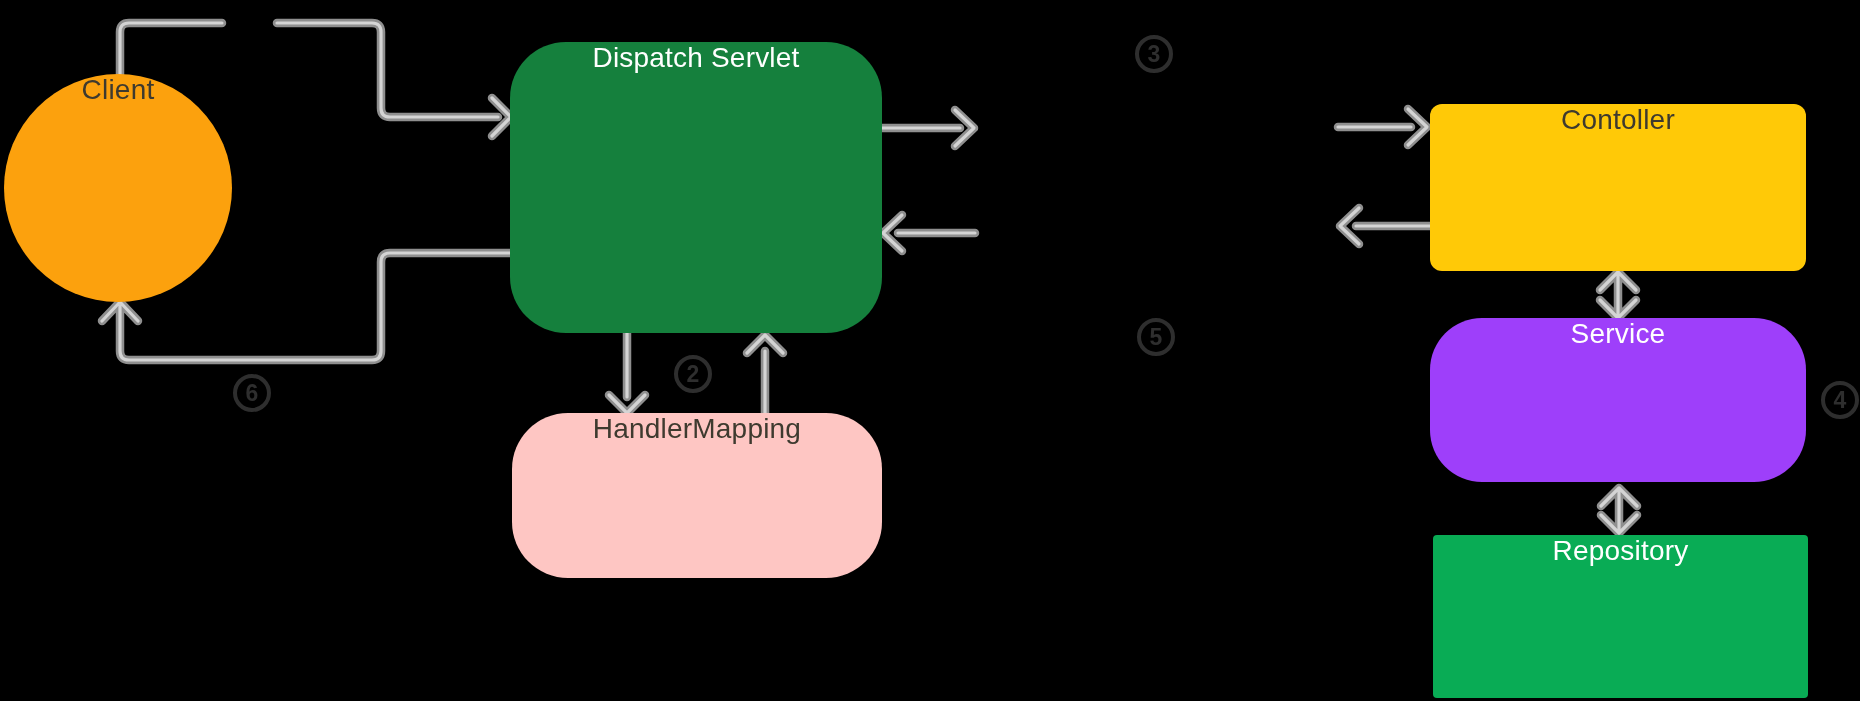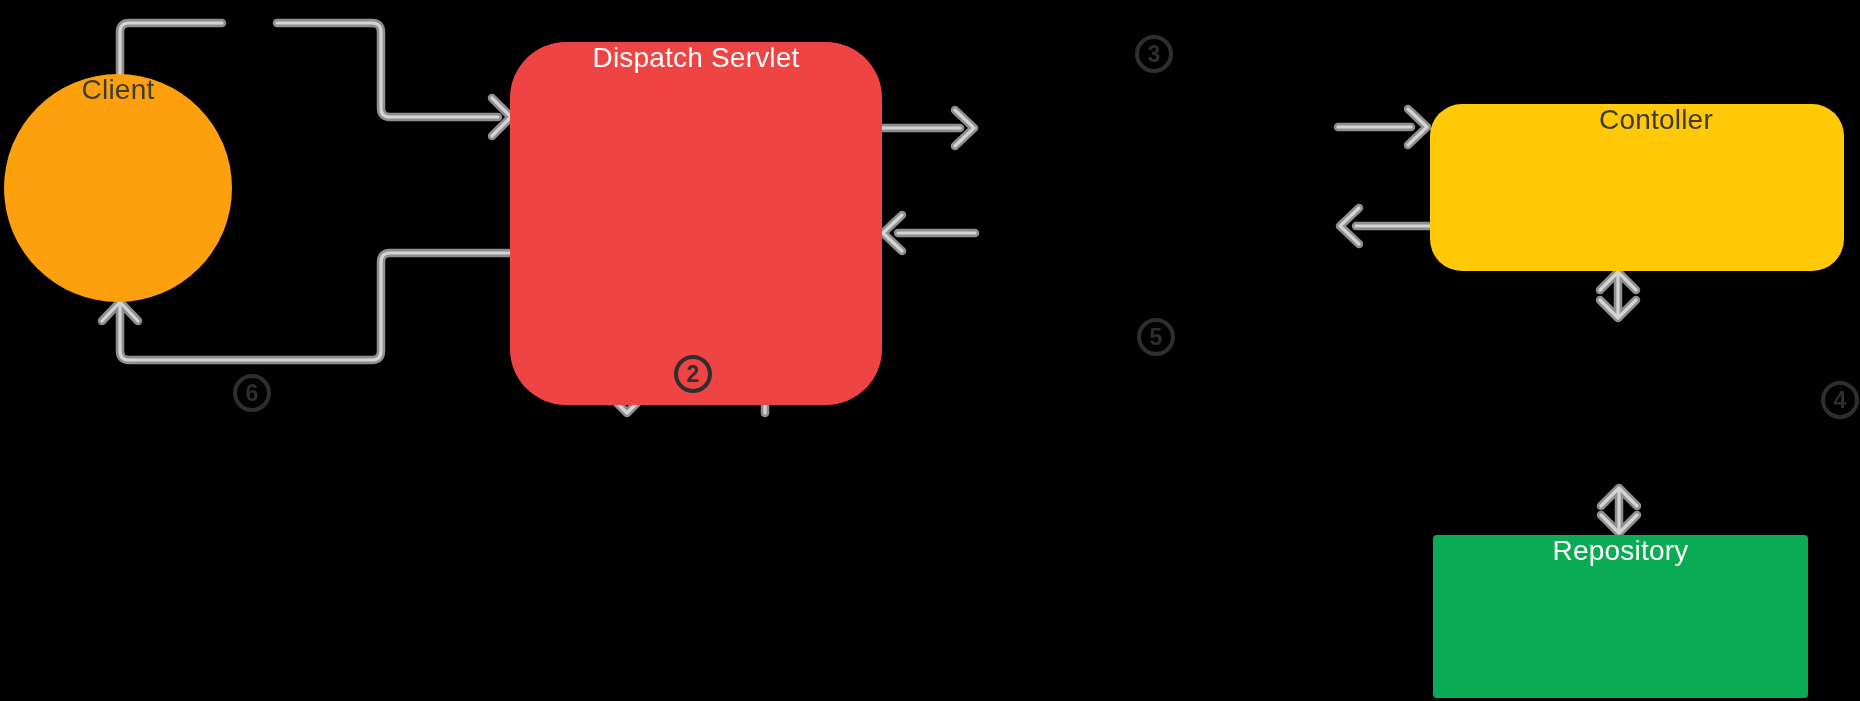--- a/index.html
+++ b/index.html
@@ -8,24 +8,24 @@
     font-family:"Liberation Sans",sans-serif;overflow:hidden;
   }
   svg.connectors{position:absolute;left:0;top:0;width:1860px;height:701px;}
   .lo{fill:none;stroke:#8F8F8F;stroke-width:8.5;stroke-linecap:round;stroke-linejoin:round;}
   .li{fill:none;stroke:#D4D4D4;stroke-width:3.2;stroke-linecap:round;stroke-linejoin:round;}
   .node{position:absolute;display:flex;align-items:flex-start;justify-content:center;}
   .node-label{font-size:28px;letter-spacing:.2px;}
   .lab-dark{color:#3E3A2F;}
   .lab-light{color:#FFFFFF;}
   .n-client{left:4px;top:74px;width:228px;height:228px;border-radius:50%;background:#FCA10D;}
-  .n-dispatch{left:510px;top:42px;width:372px;height:363px;border-radius:56px;background:#ef4444;}
+  .n-dispatch{left:510px;top:42px;width:372px;height:291px;border-radius:56px;background:#15803d;}
   .n-adapter{left:975px;top:83px;width:363px;height:208px;border-radius:56px;background:#FEC6C3;}
   .n-mapping{left:512px;top:413px;width:370px;height:165px;border-radius:56px;background:#FEC6C3;}
-  .n-controller{left:1430px;top:104px;width:376px;height:167px;border-radius:32px;background:#FFC907;padding-left:38px;}
+  .n-controller{left:1430px;top:104px;width:376px;height:167px;border-radius:12px;background:#FFC907;}
   .n-service{left:1430px;top:318px;width:376px;height:164px;border-radius:52px;background:#9E3FFA;}
   .n-repository{left:1433px;top:535px;width:375px;height:163px;border-radius:4px;background:#09AC55;}
   .badge{
     position:absolute;width:30px;height:30px;border-radius:50%;
     border:4px solid #2E2E2E;color:#2E2E2E;
     display:flex;align-items:center;justify-content:center;
     font-size:23px;font-weight:700;line-height:1;
   }
   .b2{left:674px;top:355px;}
   .b3{left:1135px;top:35px;}
@@ -87,25 +87,31 @@
 
   <div class="node n-client">
     <span class="node-label lab-dark">Client</span>
   </div>
 
   <div class="node n-dispatch">
     <span class="node-label lab-light">Dispatch Servlet</span>
   </div>
 
 
+  <div class="node n-mapping">
+    <span class="node-label lab-dark">HandlerMapping</span>
+  </div>
 
   <div class="node n-controller">
     <span class="node-label lab-dark">Contoller</span>
   </div>
 
+  <div class="node n-service">
+    <span class="node-label lab-light">Service</span>
+  </div>
 
   <div class="node n-repository">
     <span class="node-label lab-light">Repository</span>
   </div>
 
   <div class="badge b2">
     <span>2</span>
   </div>
   <div class="badge b3">
     <span>3</span>

